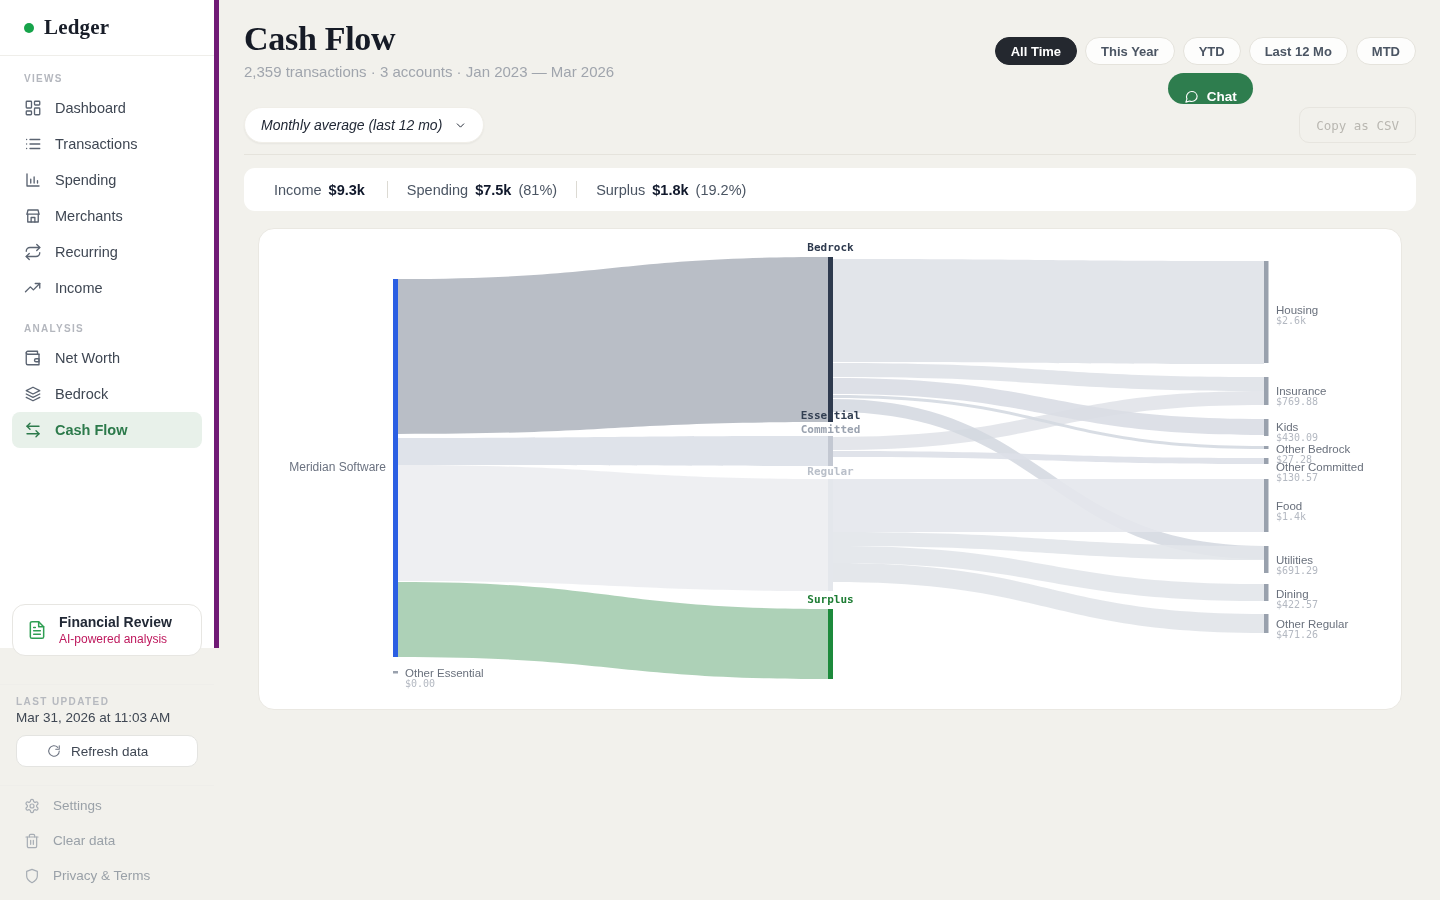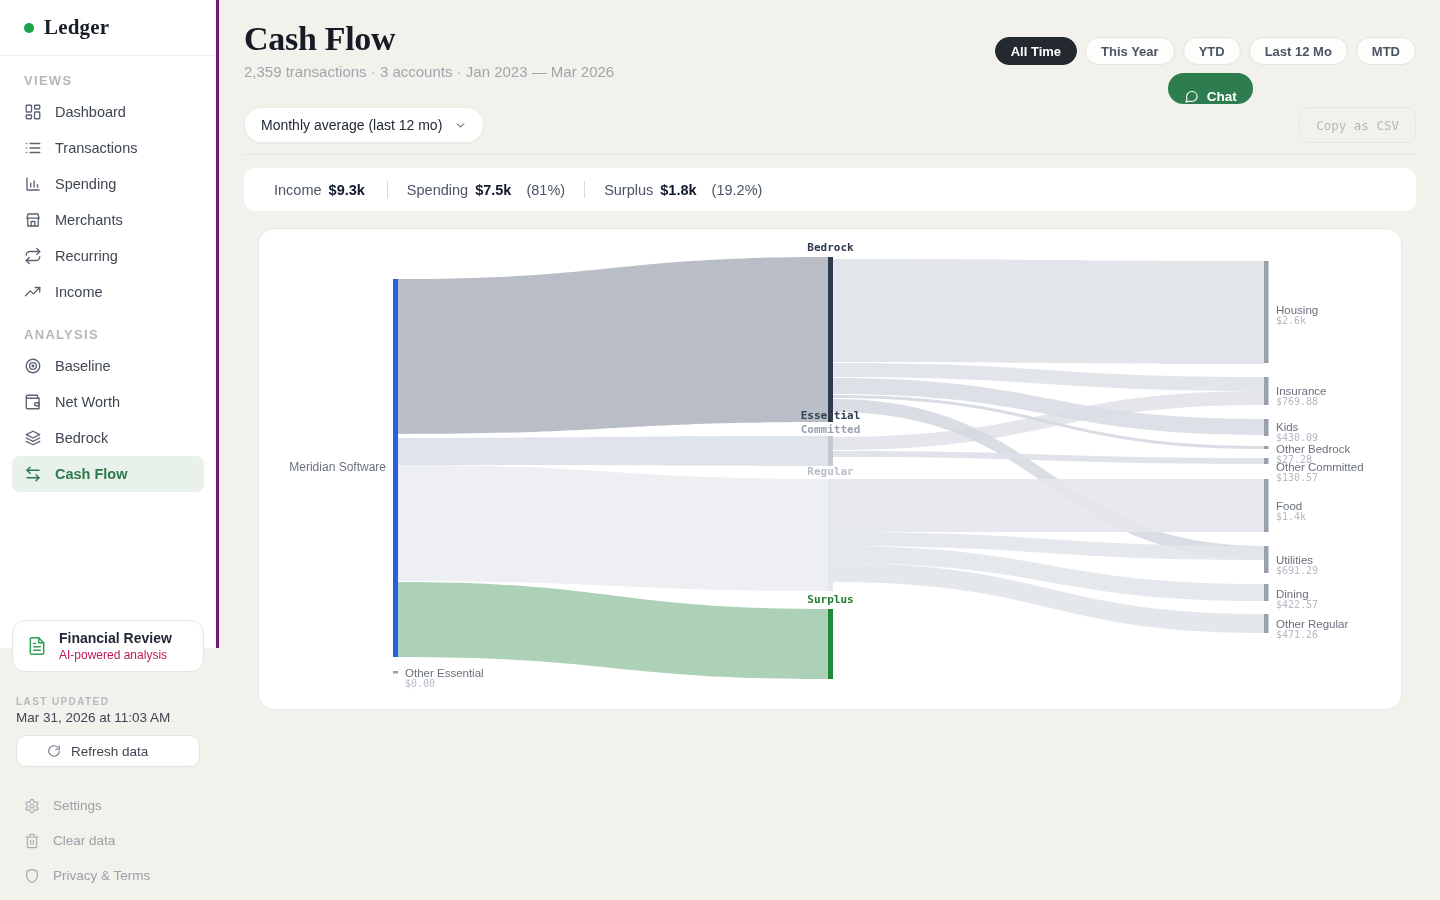--- a/index.html
+++ b/index.html
@@ -1,31 +1,31 @@
 <!DOCTYPE html>
 <html><head>
 <meta charset="utf-8">
 <style>
   * { margin:0; padding:0; box-sizing:border-box; }
   html,body { width:1440px; height:900px; overflow:hidden; }
   body { font-family:"Liberation Sans", sans-serif; background:#f2f1ec; color:#1f2937; position:relative; }
 
   
-  .sidebar { position:absolute; left:0; top:0; width:219px; height:648px; background:#ffffff; border-right:3px solid #701a75; }
+  .sidebar { position:absolute; left:0; top:0; width:219px; height:648px; background:#ffffff; border-right:5px solid #701a75; }
   .logo-row { height:56px; display:flex; align-items:center; gap:10px; padding:0 24px; border-bottom:1px solid #efeeea; }
   .logo-dot { width:10px; height:10px; border-radius:50%; background:#16a34a; }
   .logo-text { font-family:"Liberation Serif", serif; font-weight:700; font-size:21px; color:#181d28; letter-spacing:.2px; }
-  .section-label { font-size:13px; font-weight:700; letter-spacing:1.3px; color:#b4b7be; padding:0 24px; margin-top:17px; margin-bottom:6px; }
+  .section-label { font-size:10px; font-weight:700; letter-spacing:1.3px; color:#b4b7be; padding:0 24px; margin-top:17px; margin-bottom:6px; }
   .nav-item { height:36px; display:flex; align-items:center; gap:13px; padding:0 12px 0 24px; font-size:14.5px; color:#3f4753; cursor:default; }
   .nav-item .ic { width:18px; height:18px; color:#5b6472; flex:0 0 auto; display:flex; }
   .nav-item.active { margin:0 12px; padding-left:12px; border-radius:8px; background:#e8f1ea; color:#2c7a4b; font-weight:700; }
   .nav-item.active .ic { color:#2c7a4b; }
   .ic svg { width:100%; height:100%; }
 
-  .review-card { position:absolute; left:12px; right:12px; top:620px; height:52px; border:1px solid #e7e6e2; border-radius:13px; background:#fff; display:flex; align-items:center; gap:12px; padding:0 14px; }
+  .review-card { position:absolute; left:12px; right:12px; top:604px; height:52px; border:1px solid #e7e6e2; border-radius:13px; background:#fff; display:flex; align-items:center; gap:12px; padding:0 14px; }
   .review-card .ic { width:20px; height:20px; color:#2e9e52; }
   .review-title { font-size:14px; font-weight:700; color:#222936; line-height:1.25; }
   .review-sub { font-size:12px; color:#be185d; }
 
   .updated-divider { position:absolute; left:0; right:0; top:684px; border-top:1px solid #efeeea; }
   .updated-label { position:absolute; left:16px; top:696px; font-size:10px; font-weight:700; letter-spacing:1.4px; color:#b6b9bf; }
   .updated-date { position:absolute; left:16px; top:710px; font-size:13.5px; color:#3f4753; }
   .refresh-btn { position:absolute; left:16px; right:16px; top:735px; height:32px; border:1px solid #e4e4e1; border-radius:10px; background:#fff; display:flex; align-items:center; gap:10px; padding:0 30px; font-size:13.5px; color:#3f4753; cursor:pointer; }
   .refresh-btn .ic { width:14px; height:14px; color:#6b7280; }
 
@@ -38,28 +38,28 @@
   .main { position:absolute; left:219px; top:0; width:1221px; height:900px; }
   .page-title { position:absolute; left:25px; top:20px; font-family:"Liberation Serif", serif; font-weight:700; font-size:34px; color:#161b26; letter-spacing:-.3px; }
   .page-sub { position:absolute; left:25px; top:63px; font-size:15px; color:#a0a5ad; }
 
   .pill-row { position:absolute; right:24px; top:37px; display:flex; align-items:center; gap:8px;flex-direction:column; }
   .pill { height:28px; padding:0 15px; border-radius:999px; background:#fdfdfc; border:1px solid #e5e3dc; font-size:13px; font-weight:600; color:#4b5563; display:flex; align-items:center; cursor:pointer; font-family:"Liberation Sans",sans-serif; }
   .pill.active { background:#24282f; border-color:#24282f; color:#fff; }
   .chat-btn { height:31px; margin-left:10px; padding:0 16px; border-radius:999px; border:none; background:#2e7d4e; color:#fff; font-size:13.5px; font-weight:700; display:flex; align-items:flex-end; gap:8px; cursor:pointer; font-family:"Liberation Sans",sans-serif; }
   .chat-btn .ic { width:15px; height:15px; color:#fff; }
 
-  .mode-select { position:absolute; left:25px; top:107px; height:36px; border-radius:999px; background:#fff; border:1px solid #f0eee8; box-shadow:0 1px 2px rgba(20,20,20,.05); display:flex; align-items:center; gap:12px; padding:0 16px; font-size:14px; color:#222936; cursor:pointer; }
+  .mode-select { position:absolute; left:25px; top:107px; height:36px; border-radius:999px; background:#fff; border:1px solid #f0eee8; box-shadow:0 1px 2px rgba(20,20,20,.05); display:flex; align-items:center; gap:12px; padding:0 16px; font-size:14px; color:#222936; cursor:pointer;font-style:italic; }
   .mode-select .ic { width:13px; height:13px; color:#222936; }
   .csv-btn { position:absolute; right:24px; top:107px; height:36px; border:1px solid #e7e5df; border-radius:10px; background:transparent; font-family:"DejaVu Sans Mono", monospace; font-size:12.5px; color:#b9b7b1; padding:0 16px; display:flex; align-items:center; cursor:pointer; }
   .header-divider { position:absolute; left:25px; right:24px; top:154px; border-top:1px solid #e5e3dc; }
 
   .summary-bar { position:absolute; left:25px; right:24px; top:168px; height:43px; background:#fff; border-radius:11px; display:flex; align-items:center; padding:0 30px; font-size:14.5px; color:#4b5563; }
   .summary-bar b { color:#10182b; margin:0 3px 0 7px; font-weight:700; }
-  .summary-bar .pct { margin-left:12px; }
+  .summary-bar .pct { margin-left:4px; }
   .summary-sep { width:1px; height:17px; background:#dcdad3; margin:0 19px; }
 
   .chart-card { position:absolute; left:39px; top:228px; width:1144px; height:482px; background:#fff; border:1px solid #eae8e2; border-radius:16px; overflow:hidden; }
 
   
   .sk-group { font-family:"DejaVu Sans Mono", monospace; font-size:11px; font-weight:700; }
   .sk-cat { font-family:"Liberation Sans", sans-serif; font-size:11.5px; fill:#69707c; }
   .sk-val { font-family:"DejaVu Sans Mono", monospace; font-size:10px; fill:#b3b8c1; }
   .sk-src { font-family:"Liberation Sans", sans-serif; font-size:12px; fill:#6b7280; }
 </style>
@@ -129,30 +129,20 @@
           <svg viewBox="0 0 24 24" fill="none" stroke="currentColor" stroke-width="1.8" stroke-linecap="round" stroke-linejoin="round">
             <path d="m2 17 6.5-6.5 4 4L21 6"></path>
             <path d="M15 6h6v6"></path>
           </svg>
         </span>
         <span>Income</span>
       </div>
     </nav>
   <div class="section-label">ANALYSIS</div>
   <nav id="analysis-list">
-      <div class="nav-item">
-        <span class="ic">
-          <svg viewBox="0 0 24 24" fill="none" stroke="currentColor" stroke-width="1.8" stroke-linecap="round" stroke-linejoin="round">
-            <circle cx="12" cy="12" r="9"></circle>
-            <circle cx="12" cy="12" r="4.5"></circle>
-            <circle cx="12" cy="12" r="1"></circle>
-          </svg>
-        </span>
-        <span>Baseline</span>
-      </div>
       <div class="nav-item">
         <span class="ic">
           <svg viewBox="0 0 24 24" fill="none" stroke="currentColor" stroke-width="1.8" stroke-linecap="round" stroke-linejoin="round">
             <path d="M20 7H5a2 2 0 0 1 0-4h13v4"></path>
             <path d="M3 5v14a2 2 0 0 0 2 2h15V7"></path>
             <path d="M16 13h4v4h-4a2 2 0 0 1 0-4Z"></path>
           </svg>
         </span>
         <span>Net Worth</span>
       </div>

